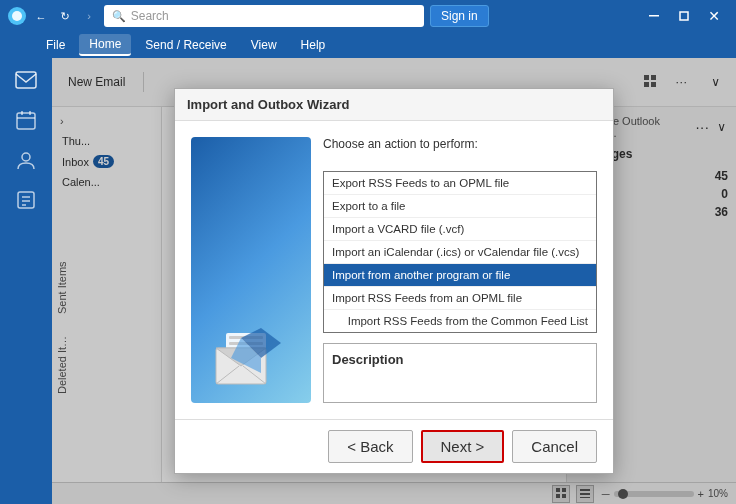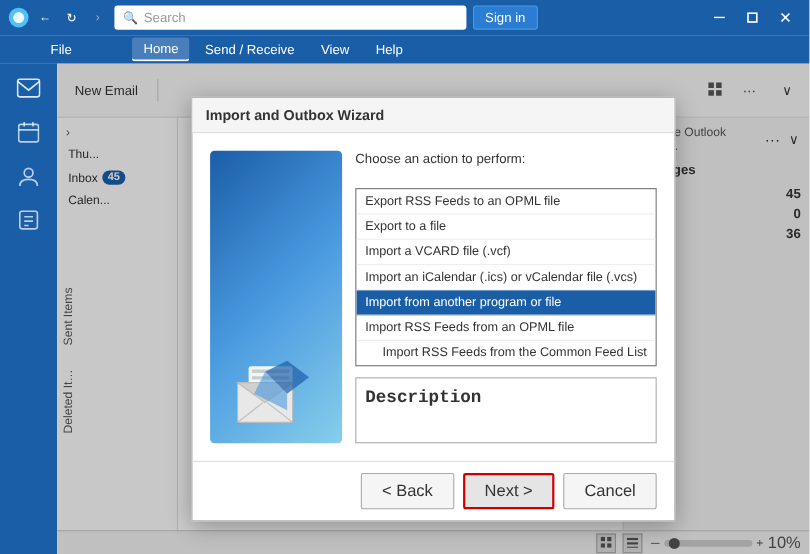--- a/index.html
+++ b/index.html
@@ -86,21 +86,20 @@
     .menu-item {
       color: white;
       padding: 3px 10px;
       cursor: pointer;
       border-radius: 3px;
       font-size: 12px;
     }
     .menu-item.active {
       background: rgba(255,255,255,0.2);
       border-bottom: 2px solid white;
-      margin-left: 41px;
     }
 
     
     .app-body {
       display: flex;
       height: calc(504px - 58px);
     }
 
     
     .sidebar {
@@ -314,24 +313,23 @@
     }
     .action-item:last-child { border-bottom: none; text-align: right; }
     .action-item.selected {
       background: #1b5ea8;
       color: white;
     }
     .description-box {
       margin-top: 10px;
       border: 1px solid #aaa;
       padding: 8px;
-      font-size: 16px;
+      font-size: 13px;
       color: #333;
       min-height: 60px;
-      font-family: Liberation Mono, monospace;
     }
     .description-title {
       font-weight: 600;
       margin-bottom: 4px;
     }
     .modal-footer {
       border-top: 1px solid #ddd;
       padding: 10px 16px;
       display: flex;
       justify-content: flex-end;
@@ -517,21 +515,21 @@
             <rect x="0" y="9" width="10" height="2" fill="#555"></rect>
           </svg>
         </button>
       </div>
       <div style="display:flex;align-items:center;gap:4px;">
         <span style="font-size:11px;">─</span>
         <div style="width:80px;height:6px;background:#ccc;border-radius:3px;position:relative;">
           <div style="position:absolute;left:5%;top:50%;transform:translateY(-50%);width:10px;height:10px;background:#555;border-radius:50%;"></div>
         </div>
         <span style="font-size:11px;">+</span>
-        <span style="font-size:15px;">10%</span>
+        <span style="font-size:10px;">10%</span>
       </div>
     </div>
 
     <div class="modal-overlay">
       <div class="modal">
         <div class="modal-titlebar">
           <span>Import and Outbox Wizard</span>
         </div>
         <div class="modal-body">
 

